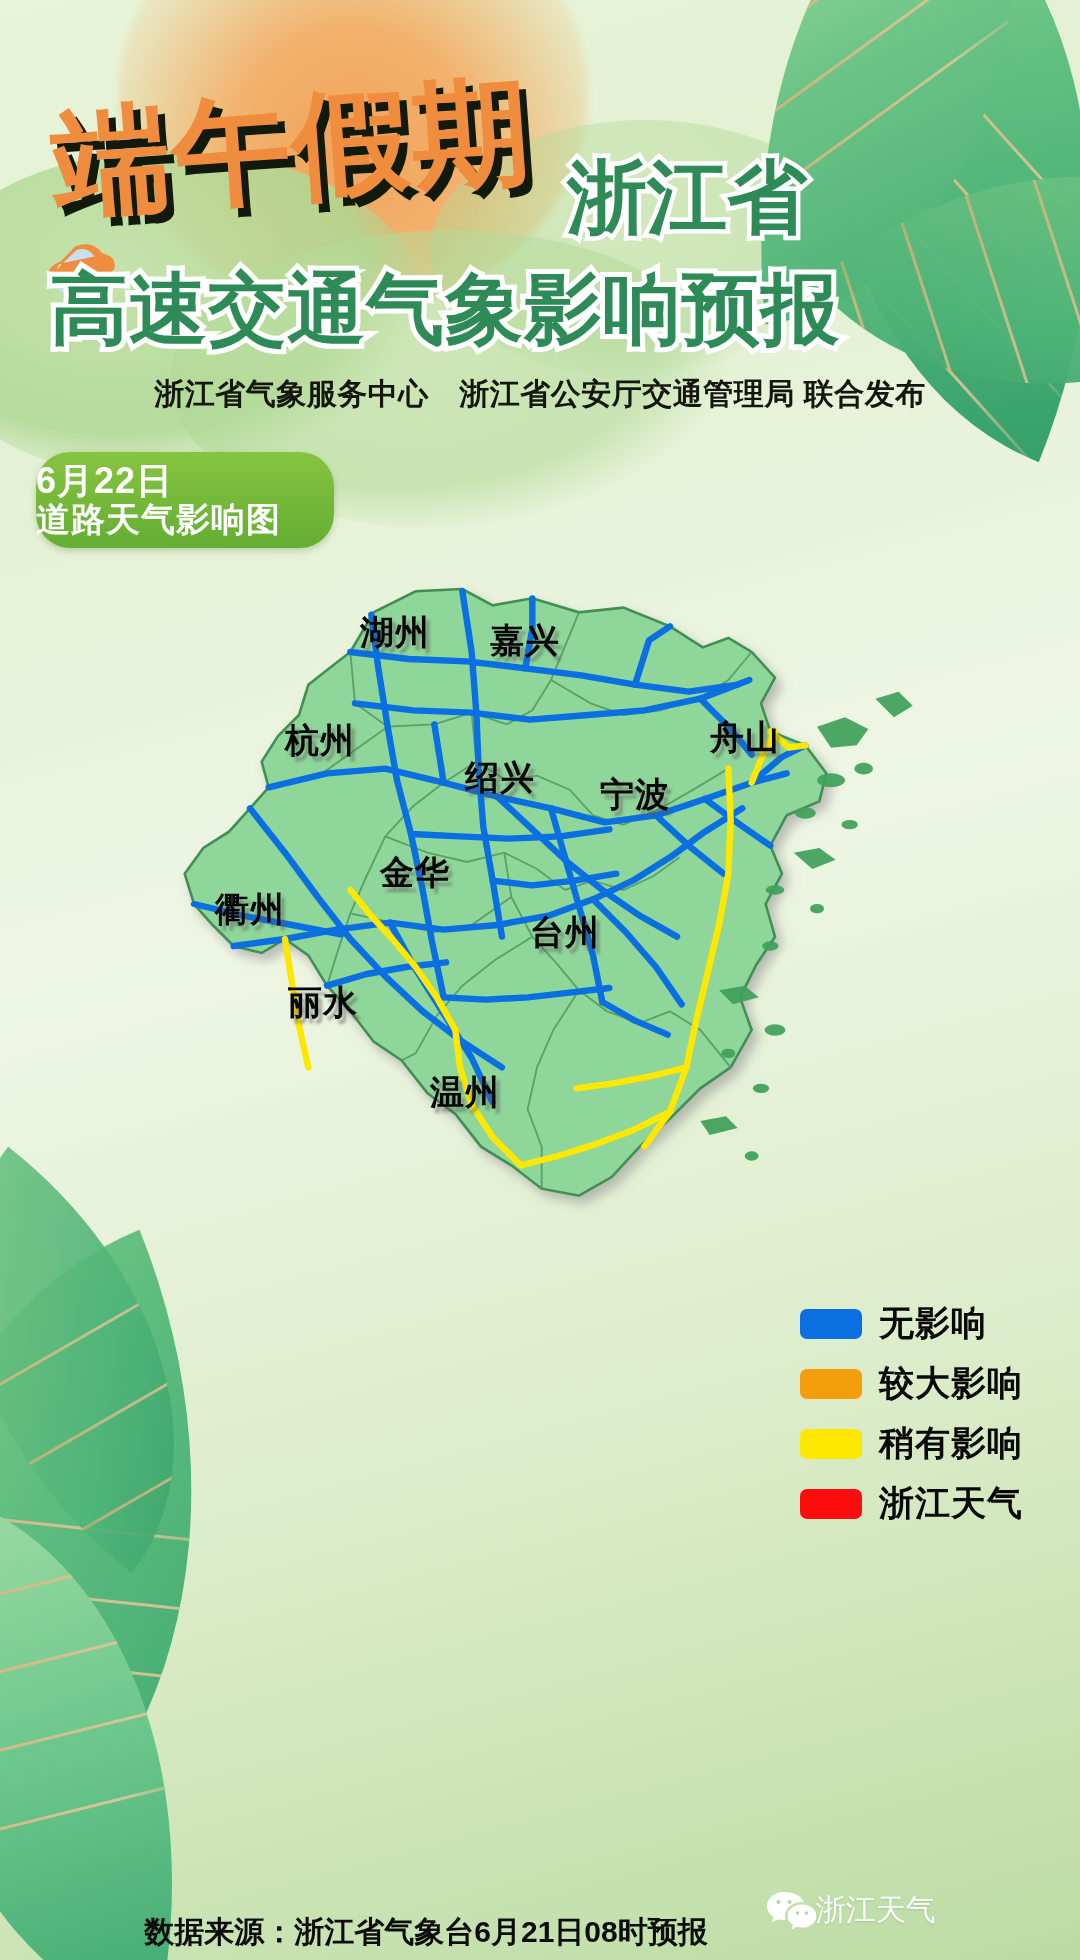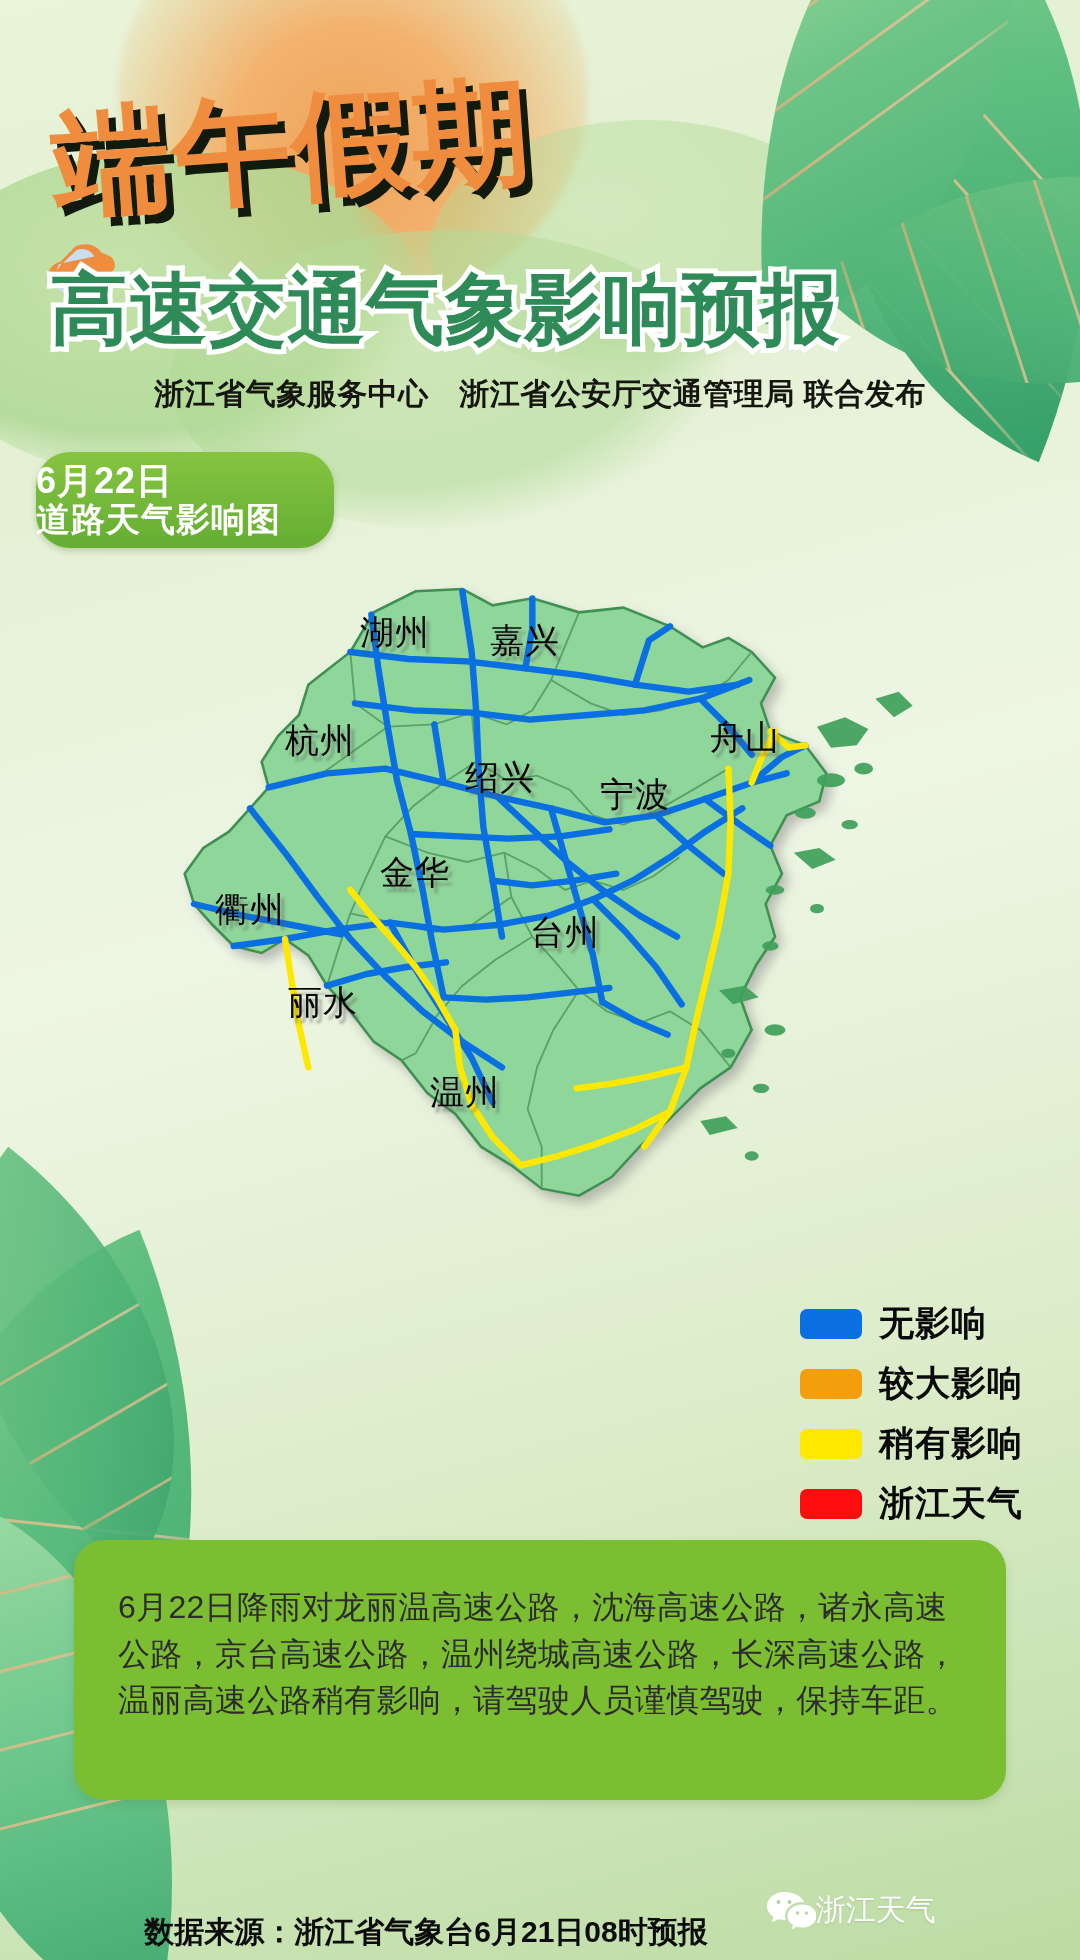--- a/index.html
+++ b/index.html
@@ -98,21 +98,21 @@
     display:flex; flex-direction:column; justify-content:center;
     box-shadow: 0 3px 6px rgba(60,100,30,.25);
   }
   .date-badge .l1 { color:#fff; font-size:36px; font-weight:900; line-height:1.05; letter-spacing:1px;}
   .date-badge .l2 { color:#fff; font-size:34px; font-weight:900; line-height:1.12; letter-spacing:1px;}
 
   
   .map-wrap { position:absolute; left:110px; top:540px; width:840px; height:700px; }
   .map-wrap svg { width:100%; height:100%; display:block; }
   .city-label {
-    position:absolute; font-size:34px; font-weight:400; color:#060606;
+    position:absolute; font-size:34px; font-weight:700; color:#060606;
     text-shadow: 4px 5px 3px rgba(90,90,90,.5);
     white-space:nowrap; letter-spacing:1px;
   }
 
   
   .legend { position:absolute; left:800px; top:1300px; }
   .legend-row { display:flex; align-items:center; margin-bottom:13px; }
   .legend-swatch { width:62px; height:30px; border-radius:7px; margin-right:17px; flex:0 0 auto;}
   .legend-text { font-size:35px; font-weight:900; color:#090909; white-space:nowrap; letter-spacing:1px;}
 
@@ -182,20 +182,21 @@
     <div class="vein" style="top:70%;transform:rotate(-26deg)"></div>
     <div class="vein" style="top:88%;transform:rotate(-26deg)"></div>
   </div>
   <div class="leaf lb3">
     <div class="vein" style="top:25%;transform:rotate(22deg)"></div>
     <div class="vein" style="top:50%;transform:rotate(22deg)"></div>
     <div class="vein" style="top:75%;transform:rotate(22deg)"></div>
   </div>
 
   <div class="title-main">端午假期</div>
+  <div class="title-prov">浙江省</div>
 
   <svg class="car" viewBox="0 0 84 60">
     <g transform="rotate(-12 42 30)">
       <path d="M10 38 Q10 24 26 22 L44 10 Q62 8 68 22 L74 26 Q80 30 78 38 Q76 44 68 44 L16 44 Q10 44 10 38 Z" fill="#ef8c3d"></path>
       <path d="M28 24 L44 14 Q56 13 60 24 Z" fill="#c8dff0"></path>
       <path d="M26 25 L24 24 L20 30 Z" fill="#c8dff0"></path>
       <circle cx="25" cy="45" r="8" fill="#c8dff0"></circle>
         <circle cx="25" cy="45" r="4" fill="#3a2d22"></circle>
       <circle cx="62" cy="45" r="8" fill="#ef8c3d"></circle>
         <circle cx="62" cy="45" r="4" fill="#3a2d22"></circle>
@@ -326,23 +327,20 @@
     <div class="legend-row">
       <div class="legend-swatch" style="background:#ffe800"></div>
       <div class="legend-text">稍有影响</div>
     </div>
     <div class="legend-row">
       <div class="legend-swatch" style="background:#fd0d0d"></div>
       <div class="legend-text">浙江天气</div>
     </div>
   </div>
 
-  <div class="desc-card">
-    <div class="desc-text">6月22日降雨对龙丽温高速公路，沈海高速公路，诸永高速公路，京台高速公路，温州绕城高速公路，长深高速公路，温丽高速公路稍有影响，请驾驶人员谨慎驾驶，保持车距。</div>
-  </div>
 
   <div class="footer">
     <div class="footer-src">数据来源：浙江省气象台6月21日08时预报</div>
     <div class="footer-wx">
       <svg width="50" height="42" viewBox="0 0 50 42">
         <path d="M18 2 C8.6 2 1 8.3 1 16 c0 4.4 2.5 8.3 6.4 10.9 L6 32.5 l6.1-3.2 c1.8.5 3.8.8 5.9.8 .6 0 1.2 0 1.8-.1 -.5-1.3-.8-2.7-.8-4.1 0-7.6 7.6-13.8 17-13.8 .6 0 1.1 0 1.7.1 C36.3 6.4 28 2 18 2 Z" fill="#ffffff"></path>
         <circle cx="12.5" cy="12" r="2.1" fill="#b9d5ac"></circle>
         <circle cx="23.5" cy="12" r="2.1" fill="#b9d5ac"></circle>
         <path d="M36 14.5 C28 14.5 21.5 19.6 21.5 25.9 c0 3.6 2.1 6.8 5.4 8.9 L25.8 39.5 l5.1-2.7 c1.6.4 3.3.7 5.1.7 8 0 14.5-5.1 14.5-11.6 S44 14.5 36 14.5 Z" fill="#ffffff"></path>
         <circle cx="31.5" cy="23" r="1.8" fill="#b9d5ac"></circle>

